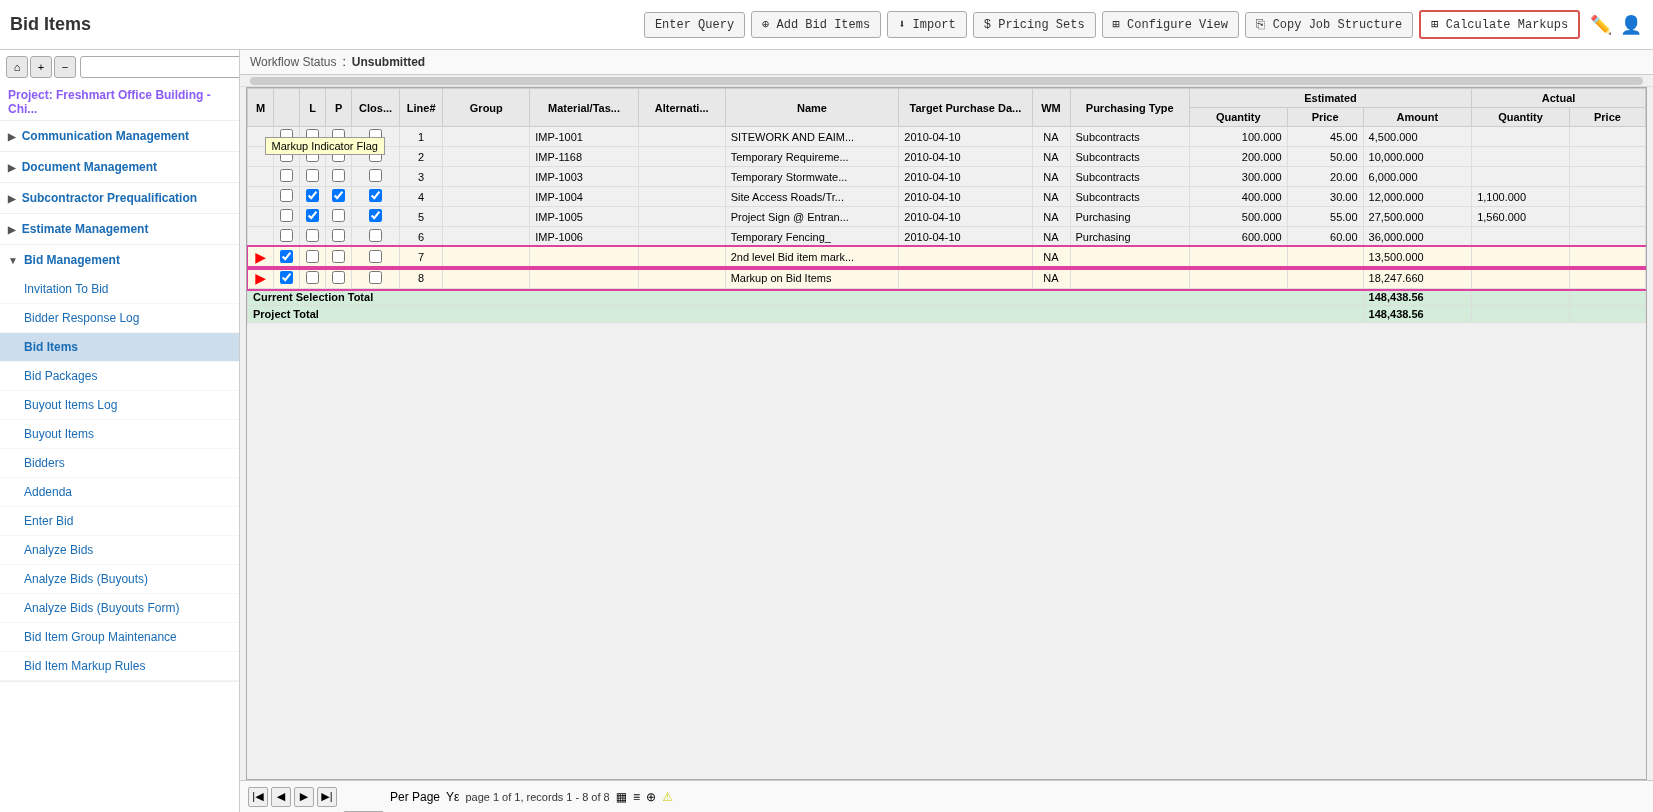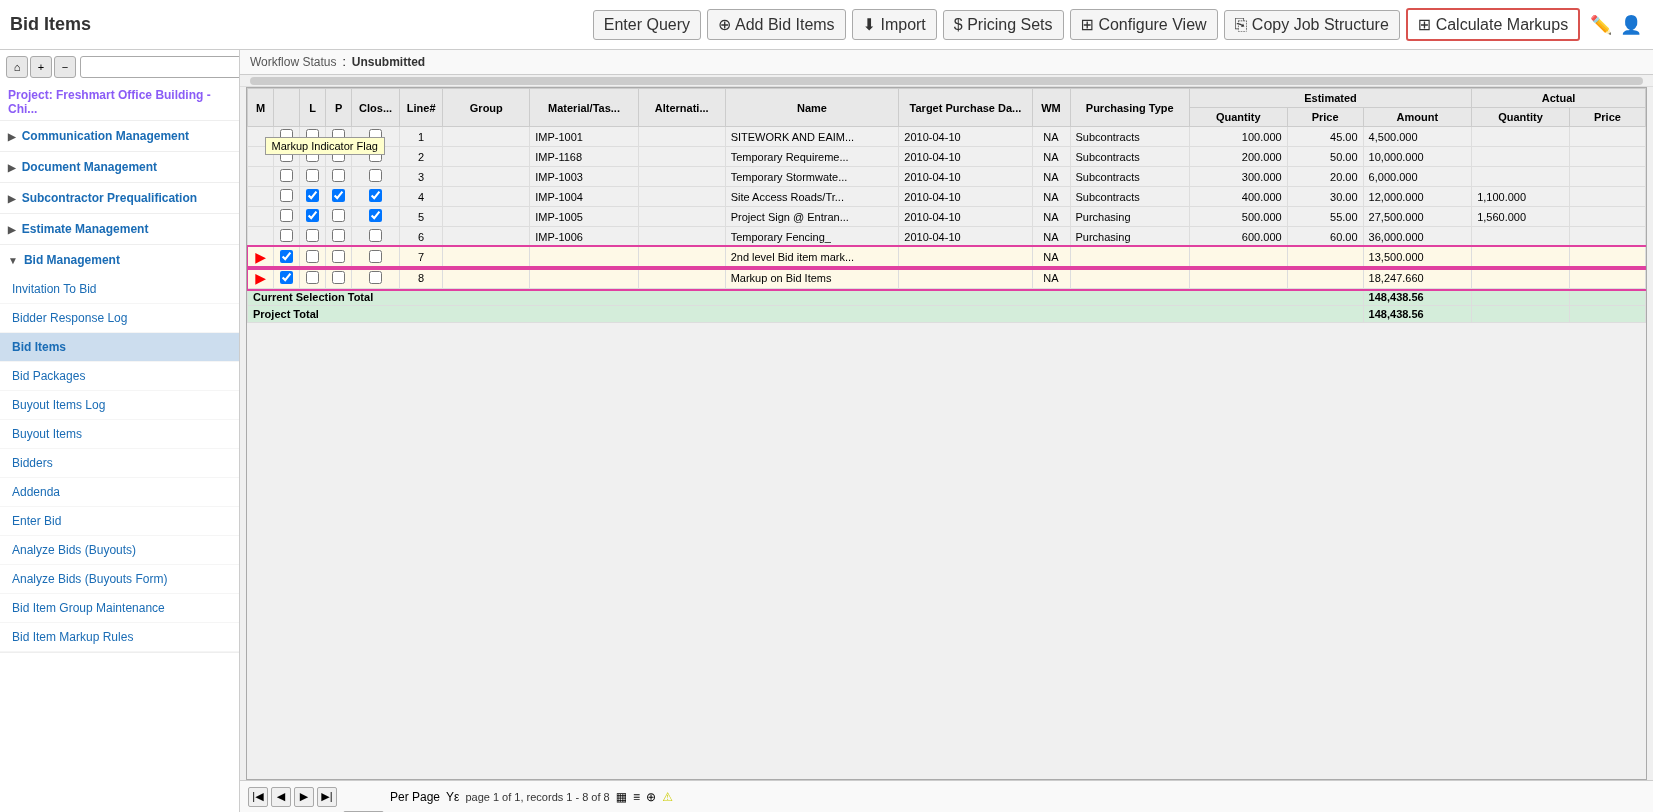--- a/index.html
+++ b/index.html
@@ -24,26 +24,27 @@
       display: flex;
       gap: 6px;
       align-items: center;
     }
     .toolbar button {
       padding: 5px 10px;
       border: 1px solid #aaa;
       border-radius: 3px;
       background: #f5f5f5;
       cursor: pointer;
-      font-size: 16px;
+      font-size: 12px;
       color: #333;
       display: flex;
       align-items: center;
       gap: 4px;
       white-space: nowrap;
+      font-family: Liberation Mono, monospace;
     }
     .top-icons {
       display: flex;
       gap: 8px;
       margin-left: 10px;
     }
     .top-icons span {
       font-size: 18px;
       cursor: pointer;
       color: #555;
@@ -109,21 +110,21 @@
       cursor: pointer;
       color: #1a6cb5;
       font-weight: bold;
     }
     .nav-group-header .arrow {
       margin-right: 6px;
       font-size: 10px;
       color: #555;
     }
     .nav-item {
-      padding: 7px 12px;
+      padding: 7px 24px;
       cursor: pointer;
       color: #1a6cb5;
       border-bottom: 1px solid #f5f5f5;
     }
     .nav-item.active {
       background: #cde;
       color: #1a6cb5;
       font-weight: bold;
     }
 
@@ -387,20 +388,21 @@
       </div>
       <div class="nav-item">Invitation To Bid</div>
       <div class="nav-item">Bidder Response Log</div>
       <div class="nav-item active">Bid Items</div>
       <div class="nav-item">Bid Packages</div>
       <div class="nav-item">Buyout Items Log</div>
       <div class="nav-item">Buyout Items</div>
       <div class="nav-item">Bidders</div>
       <div class="nav-item">Addenda</div>
       <div class="nav-item">Enter Bid</div>
+      <div class="nav-item">Analyze Bids</div>
       <div class="nav-item">Analyze Bids (Buyouts)</div>
       <div class="nav-item">Analyze Bids (Buyouts Form)</div>
       <div class="nav-item">Bid Item Group Maintenance</div>
       <div class="nav-item">Bid Item Markup Rules</div>
     </div>
   </div>
 
   <div class="main-content">
 
     <div class="workflow-bar">

